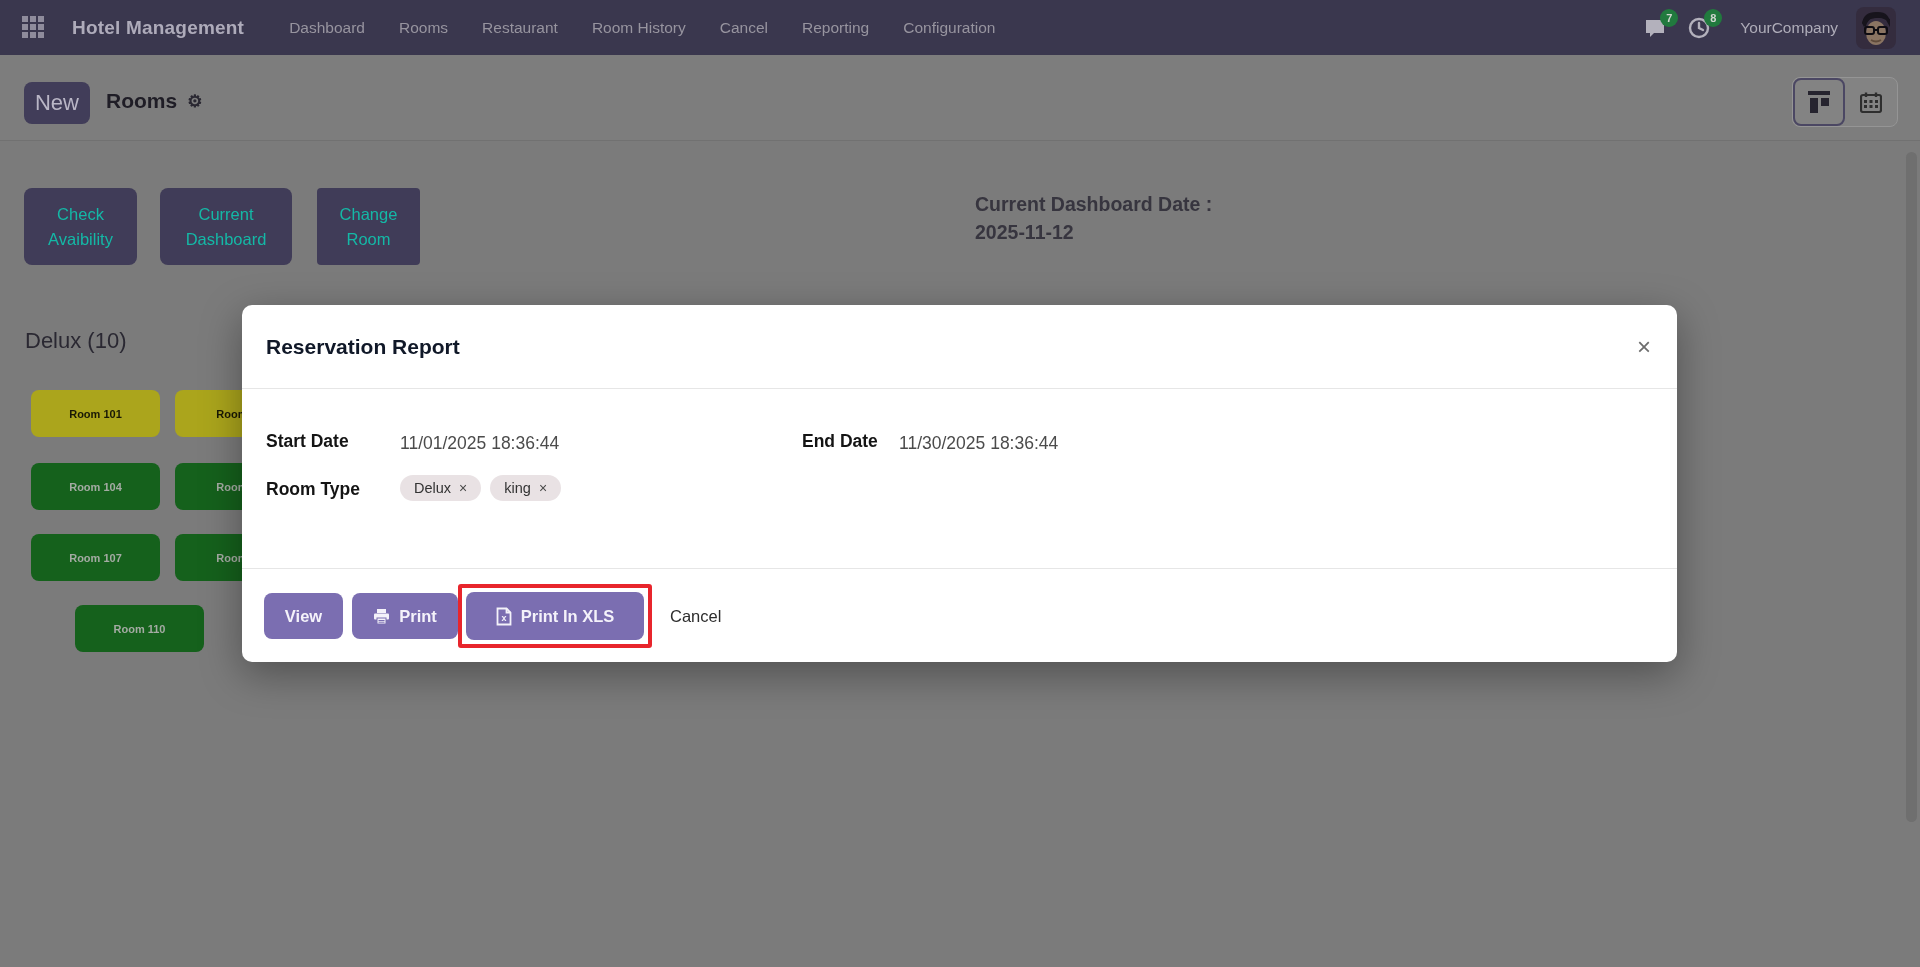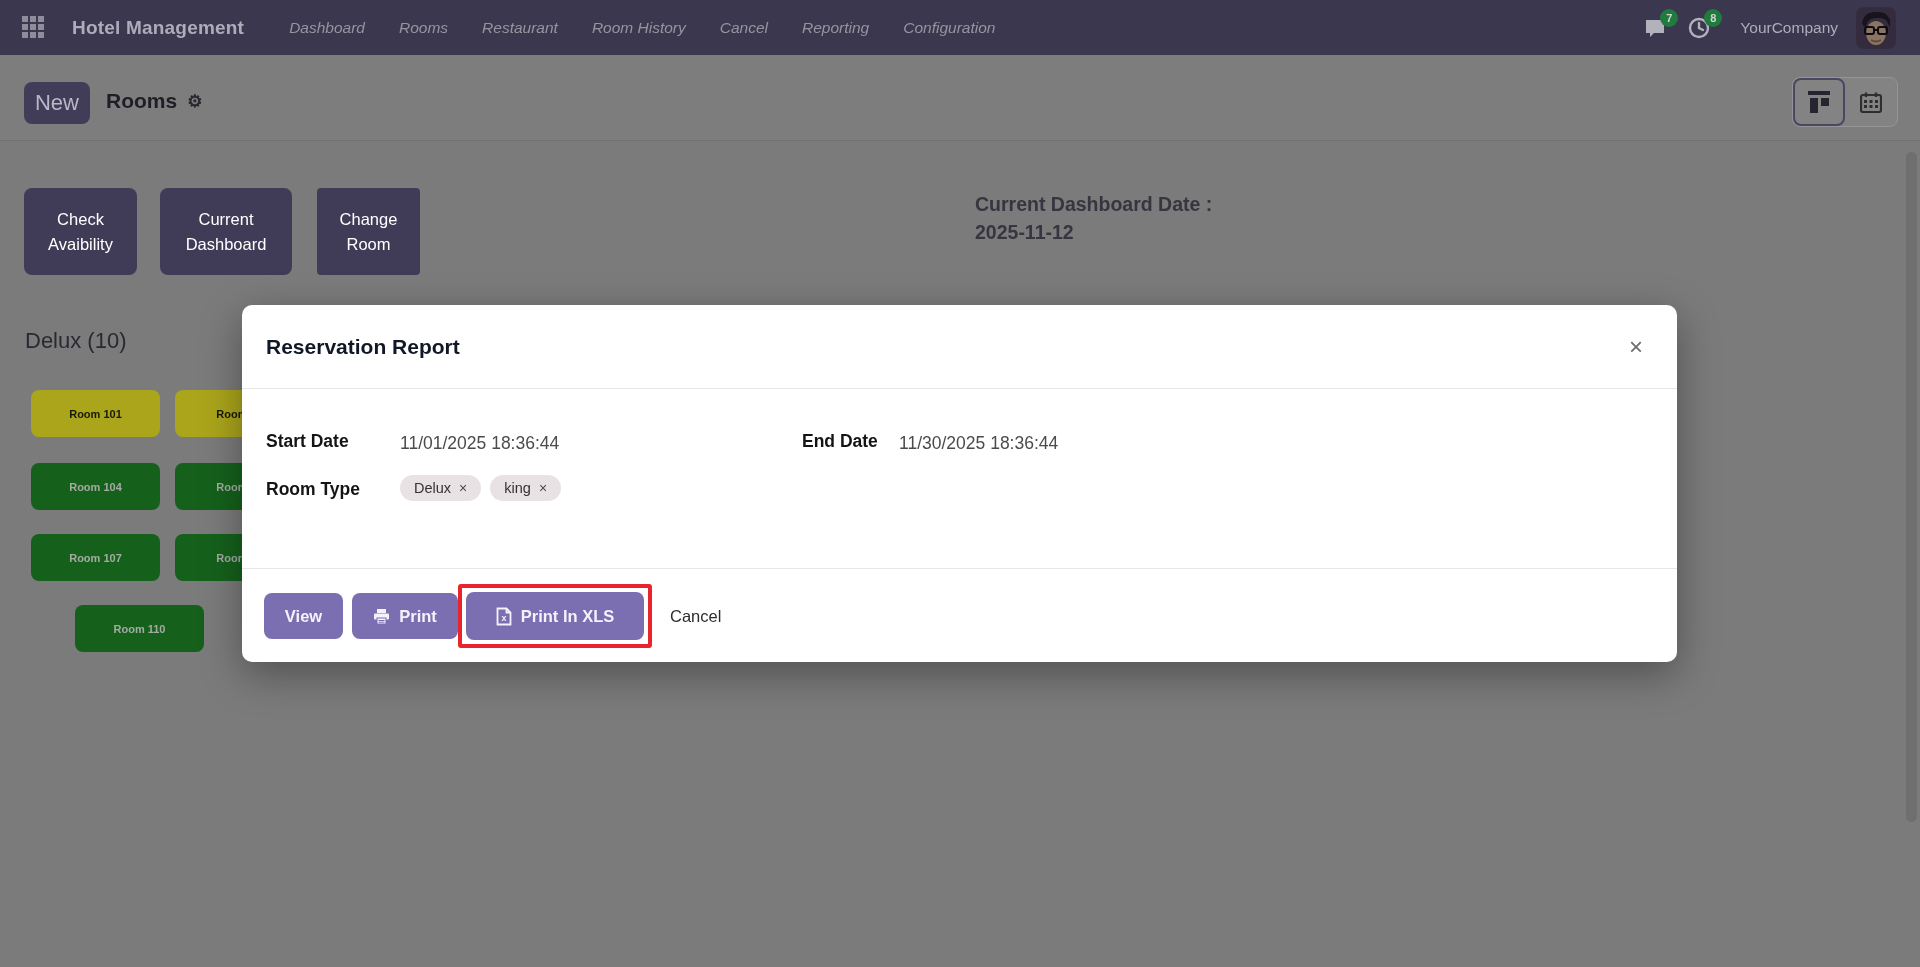--- a/index.html
+++ b/index.html
@@ -8,21 +8,21 @@
 
   
   .topbar { position:absolute; left:0; top:0; width:1920px; height:55px;
             background:#3a374e; display:flex; align-items:center; z-index:5; }
   .apps-grid { width:24px; height:24px; margin-left:22px; display:grid;
                grid-template-columns:repeat(3,6px); grid-template-rows:repeat(3,6px);
                gap:2px; cursor:pointer; }
   .apps-grid span { background:#8f8c9c; }
   .brand { color:#aeabba; font-size:19px; font-weight:700; margin-left:26px; letter-spacing:.2px; }
   .nav { display:flex; align-items:center; margin-left:32px; gap:8px; }
-  .nav-item { color:#97949f; font-size:15.5px; padding:8px 13px; cursor:pointer; white-space:nowrap;font-style:italic; }
+  .nav-item { color:#97949f; font-size:15.5px; padding:8px 13px; cursor:pointer; white-space:nowrap; }
   .topbar-right { margin-left:auto; display:flex; align-items:center; gap:10px; margin-right:24px; }
   .icon-badge-wrap { position:relative; width:34px; height:34px; display:flex;
                      align-items:center; justify-content:center; cursor:pointer; }
   .badge { position:absolute; top:-2px; right:-6px; background:#217a3e; color:#cfd6cf;
            font-size:11px; font-weight:700; min-width:18px; height:18px; border-radius:9px;
            display:flex; align-items:center; justify-content:center; padding:0 4px; }
   .company { color:#aeacb8; font-size:15.5px; margin:0 8px 0 14px; cursor:pointer; }
   .avatar { width:40px; height:42px; border-radius:8px; overflow:hidden; cursor:pointer; }
 
   
@@ -48,41 +48,41 @@
   .switcher { position:absolute; left:1792px; top:22px; width:106px; height:50px;
               background:#838383; border:1px solid #959595; border-radius:8px; display:flex; }
   .sw-cell { width:53px; display:flex; align-items:center; justify-content:center; cursor:pointer; }
   .sw-active { border:2px solid #4b4763; border-radius:8px; }
   .kanban-ic { position:relative; width:22px; height:22px; }
   .kanban-ic .bar { position:absolute; left:0; top:0; width:22px; height:4px; background:#26242f; }
   .kanban-ic .colL { position:absolute; left:2px; top:7px; width:8px; height:15px; background:#26242f; }
   .kanban-ic .colR { position:absolute; left:13px; top:7px; width:8px; height:8px; background:#26242f; }
 
   
-  .action-btn { position:absolute; background:#403c58; color:#ffffff; border:none;
+  .action-btn { position:absolute; background:#403c58; color:#14b8a6; border:none;
                 border-radius:8px; font-size:16.5px; line-height:25px; font-family:inherit;
-                cursor:pointer; top:188px; height:87px; }
+                cursor:pointer; top:188px; height:77px; }
   .date-block { position:absolute; left:975px; top:190px; color:#37353f;
                 font-size:19.5px; font-weight:700; line-height:28px; }
   .section-title { position:absolute; left:25px; top:328px; font-size:22px;
                    font-weight:500; color:#2a2832; }
   .room-btn { position:absolute; width:129px; height:47px; border:none; border-radius:8px;
               font-size:11px; font-weight:700; font-family:inherit; cursor:pointer; }
   .room-yellow { background:#aba51c; color:#191905; }
   .room-green  { background:#15611c; color:#a4aba3; }
 
   .scroll-thumb { position:absolute; left:1906px; top:152px; width:11px; height:670px;
                   background:#6f6f6f; border-radius:6px; }
 
   
   .modal { position:absolute; left:242px; top:305px; width:1435px; height:357px;
            background:#ffffff; border-radius:10px; z-index:10;
            box-shadow:0 12px 40px rgba(0,0,0,.35); }
   .modal-header { height:84px; border-bottom:1px solid #e6e6e6; display:flex;
-                  align-items:center; padding:0 30px 0 24px; }
+                  align-items:center; padding:0 22px 0 24px; }
   .modal-title { font-size:21px; font-weight:600; color:#101828; }
   .modal-close { margin-left:auto; font-size:24px; color:#6d6d6d; cursor:pointer;
                  line-height:1; padding:4px; }
   .modal-body { position:relative; height:179px; }
   .field-label { position:absolute; font-size:17.5px; font-weight:600; color:#141414; }
   .field-value { position:absolute; font-size:17.5px; color:#4b4b4b; }
   .tags { position:absolute; left:158px; top:86px; display:flex; gap:9px; }
   .tag { background:#e9e2e4; border-radius:999px; padding:5px 14px; font-size:14.5px;
          color:#333333; display:flex; align-items:center; gap:8px; }
   .tag-x { color:#4a4a4a; font-size:14px; cursor:pointer; }

